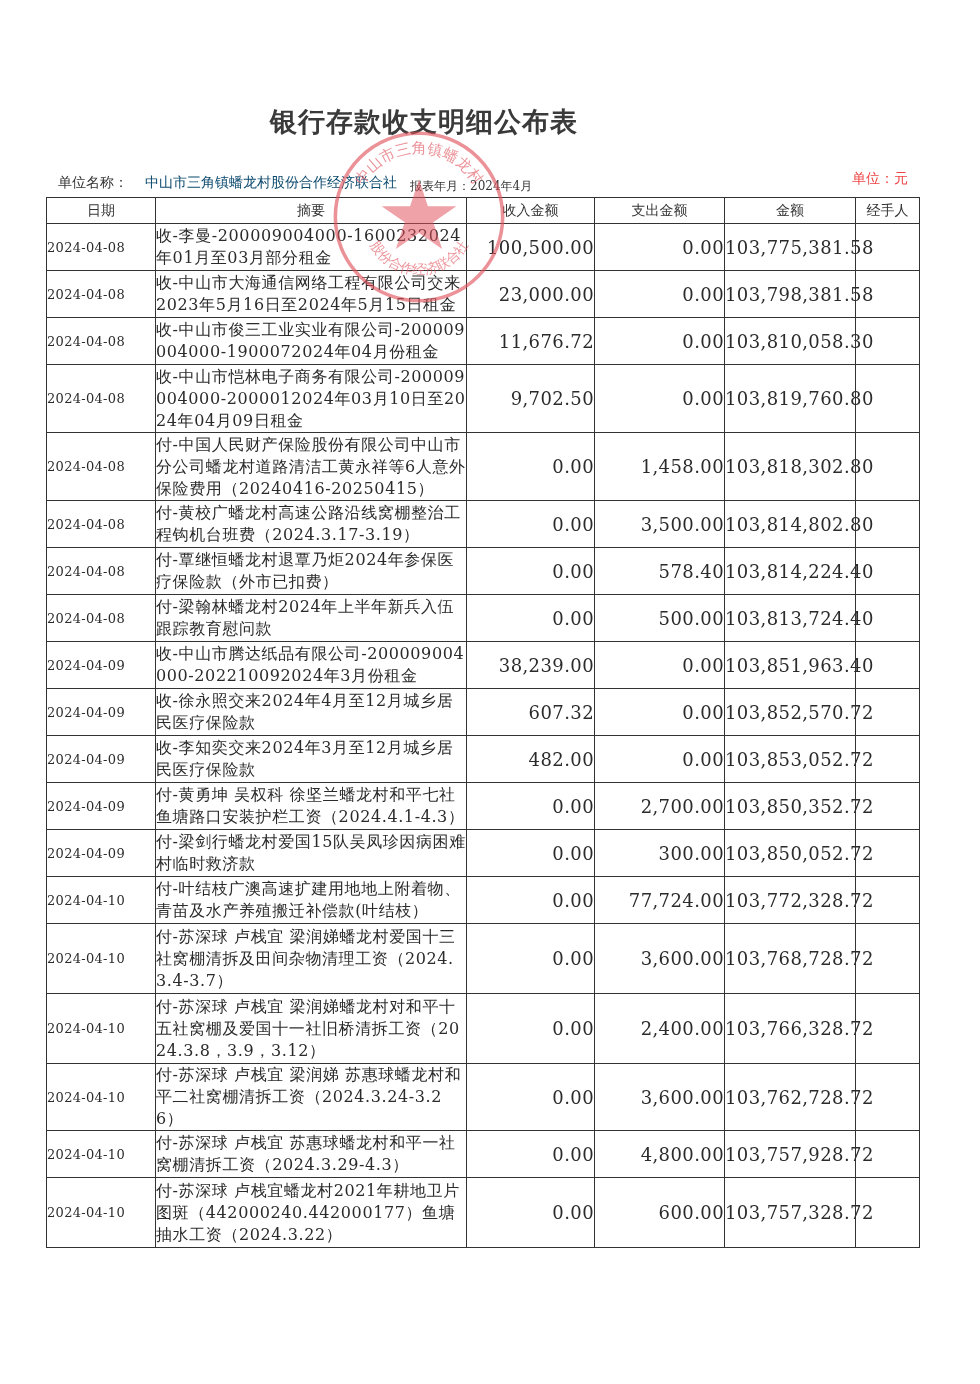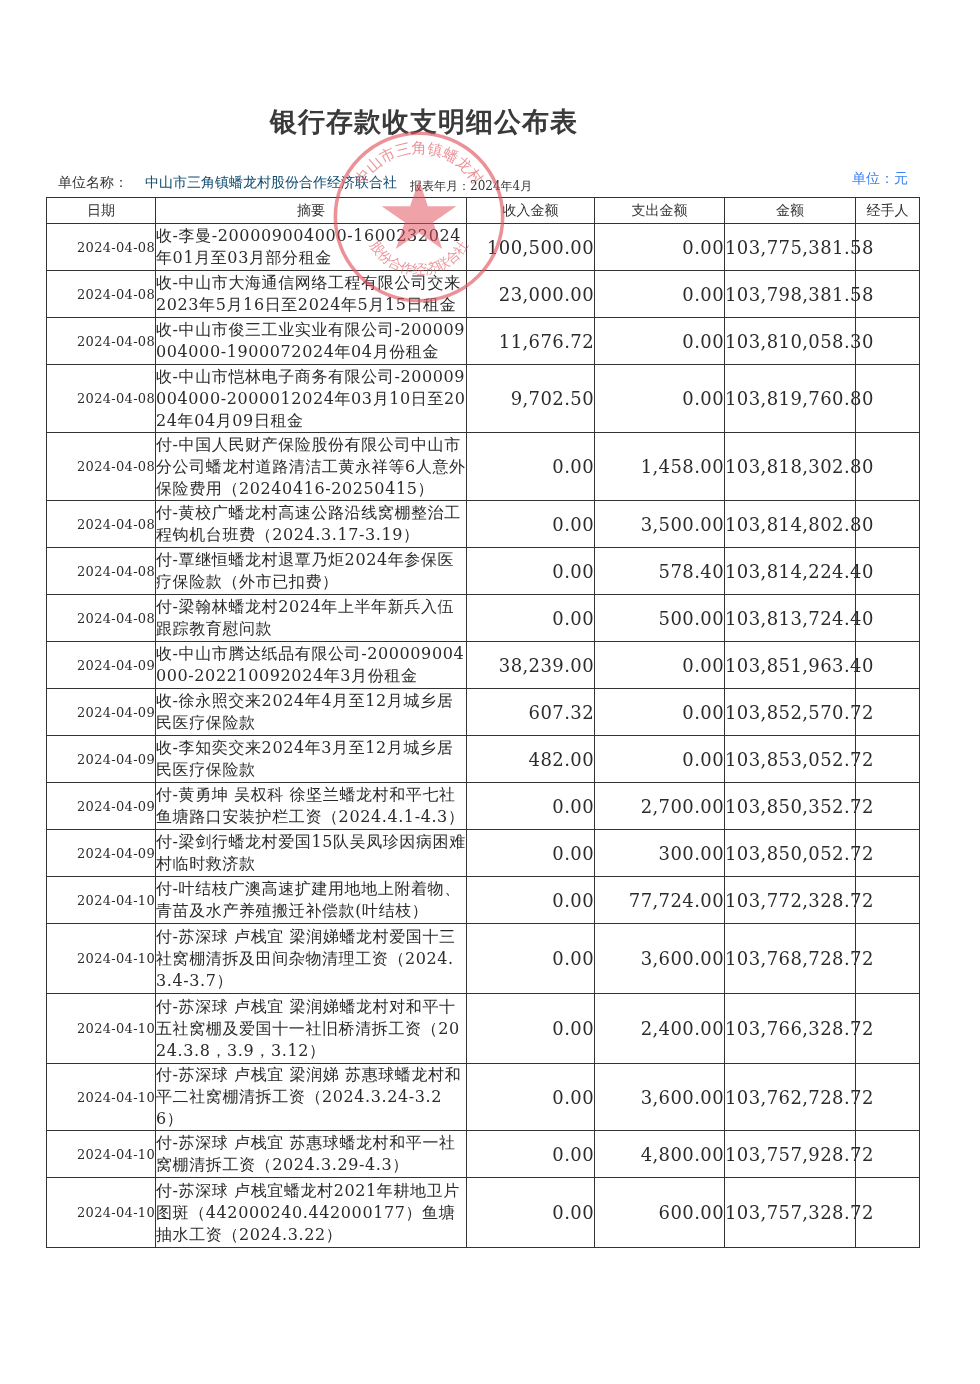--- a/index.html
+++ b/index.html
@@ -47,21 +47,21 @@
       left: 145px;
       top: 174px;
       font-size: 14px;
       color: #0c4a6e;
     }
     .currency-unit {
       position: absolute;
       left: 852px;
       top: 170px;
       font-size: 14px;
-      color: #3b82f6;
+      color: #ef4444;
     }
     table.ledger {
       position: absolute;
       left: 46px;
       top: 197px;
       width: 873px;
       border-collapse: collapse;
       table-layout: fixed;
       font-size: 14px;
       padding-left: 35px;
@@ -73,21 +73,21 @@
     }
     table.ledger th {
       height: 25px;
       font-weight: normal;
       font-family: "DejaVu Sans", "Liberation Sans", sans-serif;
       font-size: 14px;
       text-align: center;
       color: #333;
     }
     td.date {
-      text-align: right;
+      text-align: left;
       font-size: 13px;
       letter-spacing: 0.3px;
     }
     td.desc {
       text-align: left;
       padding: 1px 3px;
       line-height: 22px;
       font-size: 16px;
       letter-spacing: 0.6px;
       word-break: break-all;

